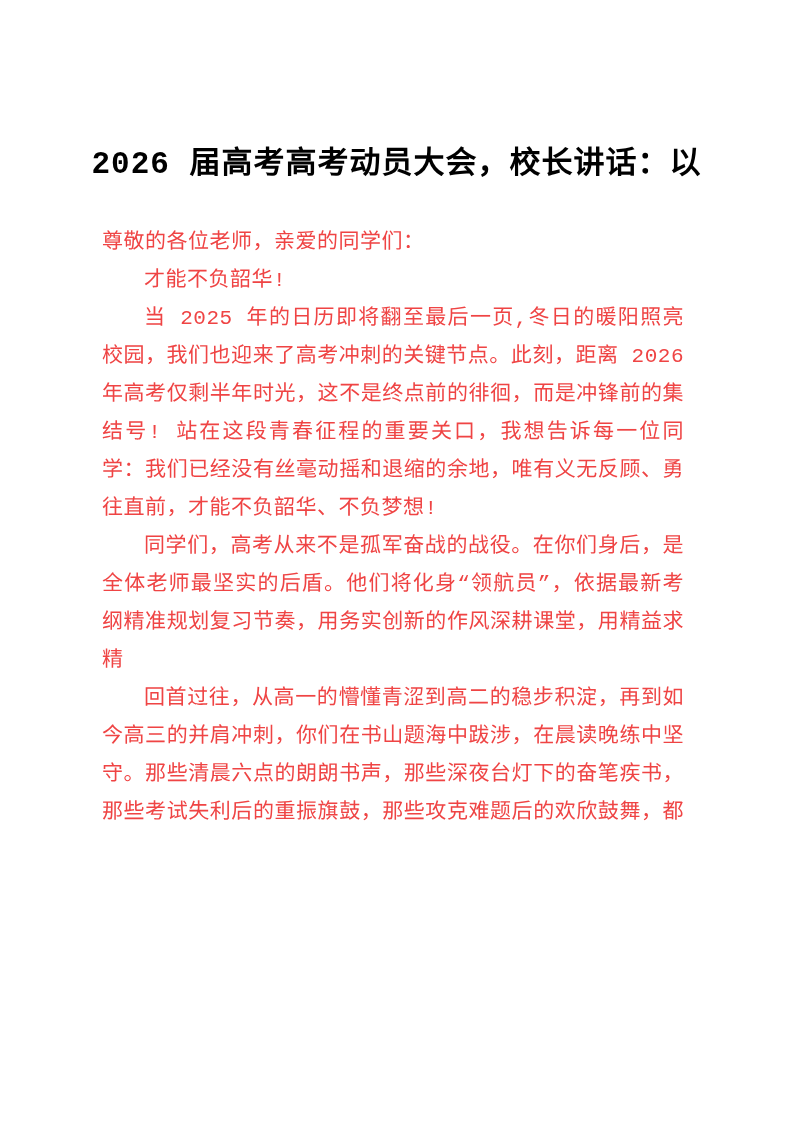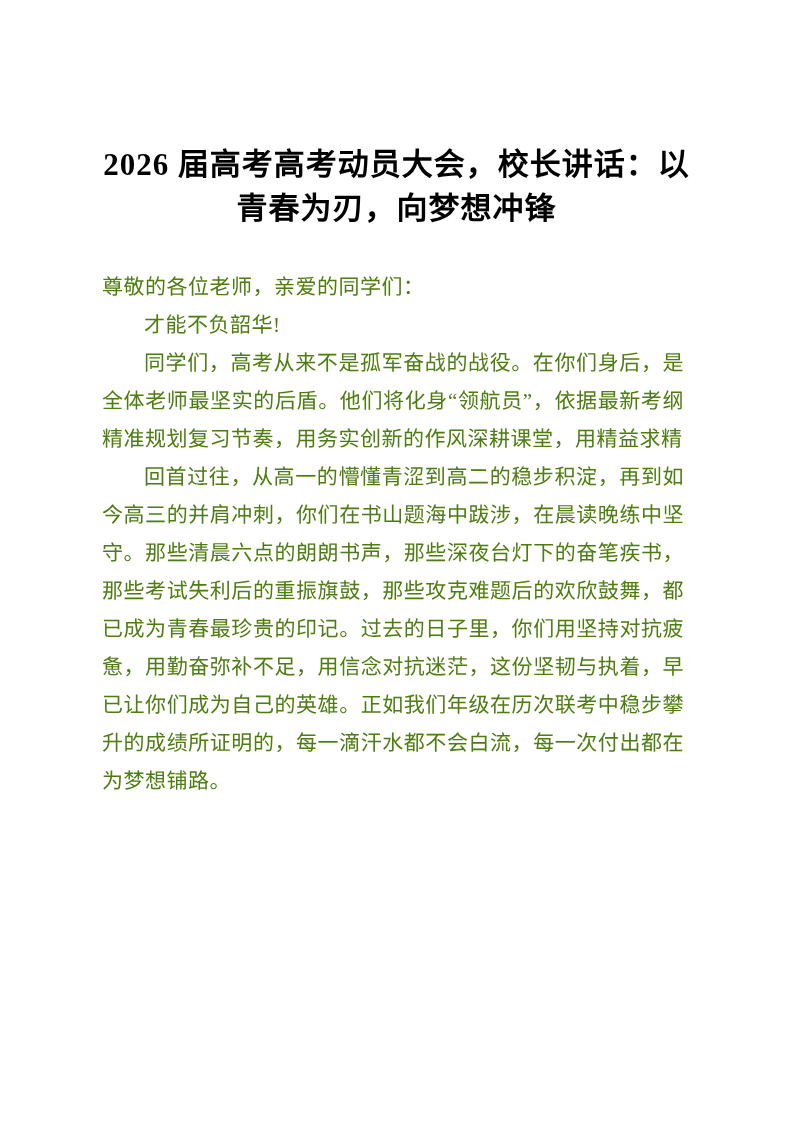--- a/index.html
+++ b/index.html
@@ -6,21 +6,21 @@
     margin: 0;
     padding: 0;
     background: #ffffff;
   }
   .page {
     position: relative;
     width: 793px;
     height: 824px;
     background: #ffffff;
     color: #111111;
-    font-family: Liberation Serif, serif;
+    font-family: Liberation Mono, monospace;
     overflow: hidden;
     box-sizing: border-box;
     border-radius: 30px;
   }
   .title {
     margin: 0;
     padding: 143px 80px 0 80px;
     font-size: 31px;
     line-height: 44px;
     font-weight: 700;
@@ -30,21 +30,21 @@
   }
   .title-line {
     display: block;
   }
   .doc-body {
     margin: 37px 109px 16px 102px;
     font-size: 21px;
     line-height: 38px;
     text-align: justify;
     letter-spacing: 0.5px;
-    color: #4d7c0f;
+    color: #ef4444;
   }
   .para {
     margin: 0;
   }
   .para.indent {
     text-indent: 2em;
   }
   .footer {
     position: absolute;
     left: 0;
@@ -62,26 +62,26 @@
     color: #1a1a1a;
   }
 </style>
 </head>
 <body>
 
 <div class="page">
 
   <h1 class="title">
     <span class="title-line">2026 届高考高考动员大会，校长讲话：以</span>
-    <span class="title-line">青春为刃，向梦想冲锋</span>
   </h1>
 
   <div class="doc-body">
       <p class="para">尊敬的各位老师，亲爱的同学们：</p>
       <p class="para indent">才能不负韶华!</p>
+      <p class="para indent">当 2025 年的日历即将翻至最后一页,冬日的暖阳照亮校园，我们也迎来了高考冲刺的关键节点。此刻，距离 2026 年高考仅剩半年时光，这不是终点前的徘徊，而是冲锋前的集结号! 站在这段青春征程的重要关口，我想告诉每一位同学：我们已经没有丝毫动摇和退缩的余地，唯有义无反顾、勇往直前，才能不负韶华、不负梦想!</p>
       <p class="para indent">同学们，高考从来不是孤军奋战的战役。在你们身后，是全体老师最坚实的后盾。他们将化身“领航员”，依据最新考纲精准规划复习节奏，用务实创新的作风深耕课堂，用精益求精</p>
       <p class="para indent">回首过往，从高一的懵懂青涩到高二的稳步积淀，再到如今高三的并肩冲刺，你们在书山题海中跋涉，在晨读晚练中坚守。那些清晨六点的朗朗书声，那些深夜台灯下的奋笔疾书，那些考试失利后的重振旗鼓，那些攻克难题后的欢欣鼓舞，都已成为青春最珍贵的印记。过去的日子里，你们用坚持对抗疲惫，用勤奋弥补不足，用信念对抗迷茫，这份坚韧与执着，早已让你们成为自己的英雄。正如我们年级在历次联考中稳步攀升的成绩所证明的，每一滴汗水都不会白流，每一次付出都在为梦想铺路。</p>
     </div>
 
   <div class="footer">
     <span class="dash">—</span>
     <span class="pagenum">1</span>
     <span class="dash">—</span>
   </div>
 

